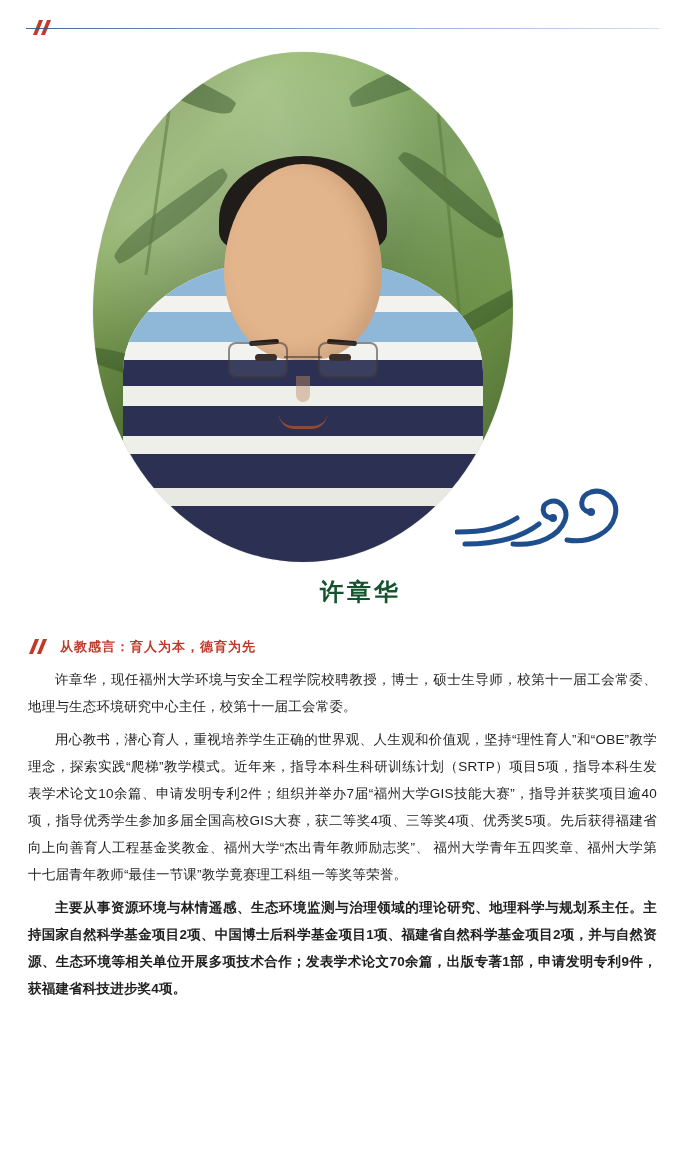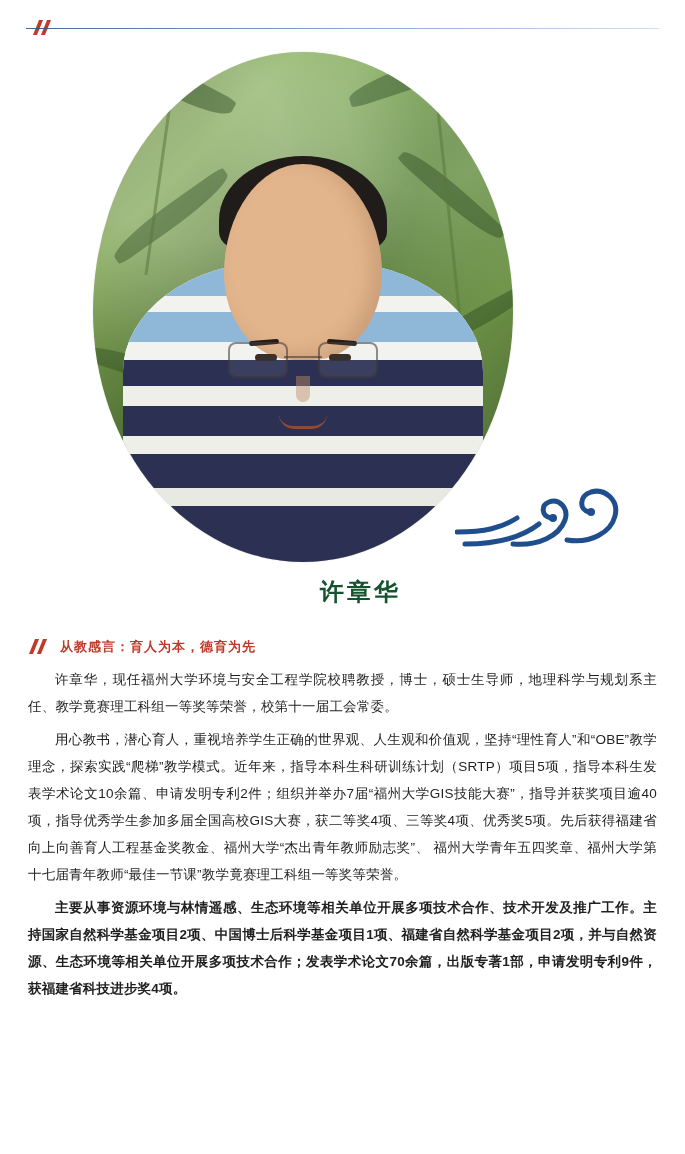--- a/index.html
+++ b/index.html
@@ -374,18 +374,18 @@
 
   <div class="section-head">
     <div class="slash-mark">
         <i></i>
         <i></i>
       </div>
     <div class="section-title">从教感言：育人为本，德育为先</div>
   </div>
 
   <div class="body-copy">
-    <p>许章华，现任福州大学环境与安全工程学院校聘教授，博士，硕士生导师，地理科学与规划系主任、教学竟赛理工科组一等奖等荣誉，校第十一届工会常委。</p>
+    <p>许章华，现任福州大学环境与安全工程学院校聘教授，博士，硕士生导师，校第十一届工会常委、地理与生态环境研究中心主任，校第十一届工会常委。</p>
     <p>用心教书，潜心育人，重视培养学生正确的世界观、人生观和价值观，坚持“理性育人”和“OBE”教学理念，探索实践“爬梯”教学模式。近年来，指导本科生科研训练计划（SRTP）项目5项，指导本科生发表学术论文10余篇、申请发明专利2件；组织并举办7届“福州大学GIS技能大赛”，指导并获奖项目逾40项，指导优秀学生参加多届全国高校GIS大赛，获二等奖4项、三等奖4项、优秀奖5项。先后获得福建省向上向善育人工程基金奖教金、福州大学“杰出青年教师励志奖”、 福州大学青年五四奖章、福州大学第十七届青年教师“最佳一节课”教学竟赛理工科组一等奖等荣誉。</p>
-    <p class="bold-lead">主要从事资源环境与林情遥感、生态环境等相关单位开展多项技术合作、技术开发及推广工作。主持国家自然科学基金项目2项、中国博士后科学基金项目1项、福建省自然科学基金项目2项，并与自然资源、生态环境等相关单位开展多项技术合作；发表学术论文70余篇，出版专著1部，申请发明专利9件，获福建省科技进步奖4项。</p>
+    <p class="bold-lead">主要从事资源环境与林情遥感、生态环境监测与治理领域的理论研究、地理科学与规划系主任。主持国家自然科学基金项目2项、中国博士后科学基金项目1项、福建省自然科学基金项目2项，并与自然资源、生态环境等相关单位开展多项技术合作；发表学术论文70余篇，出版专著1部，申请发明专利9件，获福建省科技进步奖4项。</p>
   </div>
 
 </div>
 
 </body></html>

